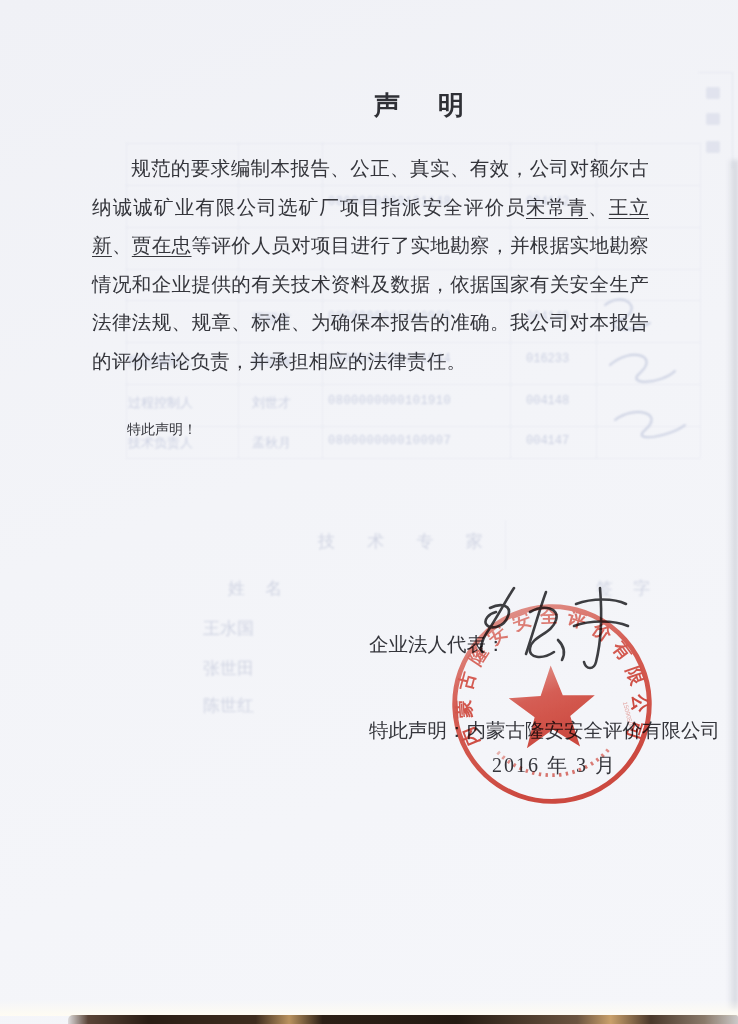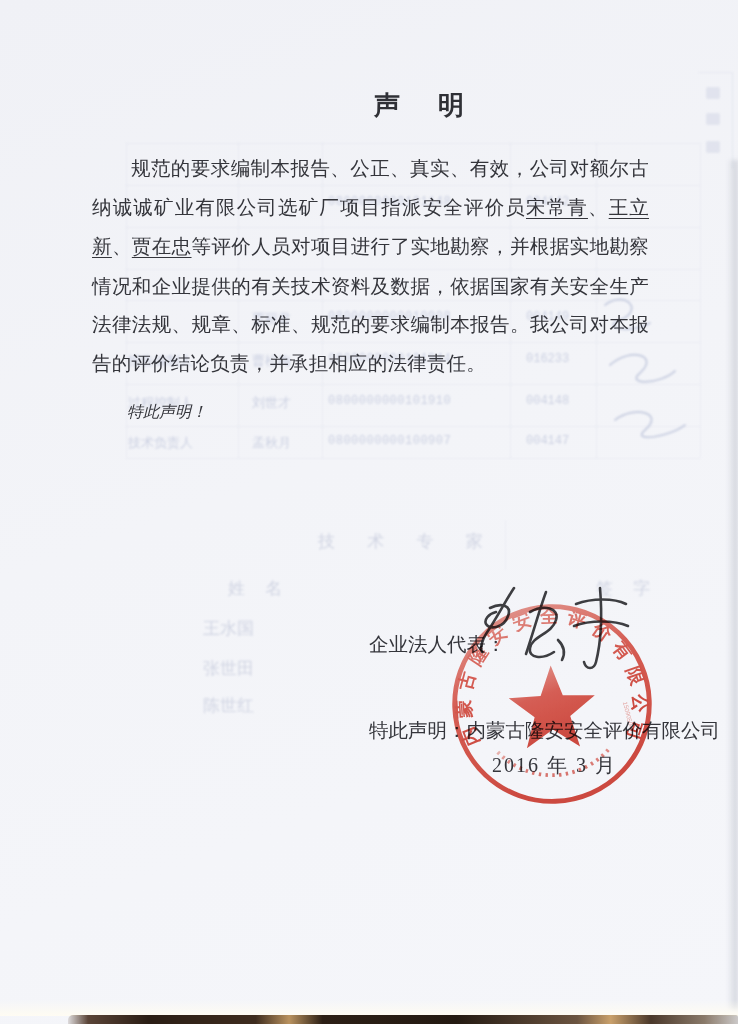--- a/index.html
+++ b/index.html
@@ -18,22 +18,22 @@
   .g-cert{left:200px;width:196px;letter-spacing:.5px;font-family:"Liberation Mono","DejaVu Sans Mono",monospace;font-size:12px;}
   .g-num{left:398px;width:76px;font-family:"Liberation Mono","DejaVu Sans Mono",monospace;font-size:12px;}
   .g-txt{position:absolute;color:rgba(115,128,170,.5);font-size:17px;white-space:nowrap;}
   
   .title{position:absolute;left:330px;top:88px;font-size:26px;font-weight:bold;letter-spacing:6px;color:#2f3036;margin-left:44px;}
   .para{
     position:absolute;left:92px;top:150px;width:557px;
     font-size:19.5px;line-height:38.6px;text-align:justify;letter-spacing:.2px;
     text-indent:2em;color:#34353b;
   }
-  .uline{text-decoration:underline;text-underline-offset:4px;text-decoration-thickness:1px;font-family:Liberation Mono, monospace;}
-  .closing{position:absolute;left:127px;top:402px;font-size:16px;color:#34353b;font-style:italic;}
+  .uline{text-decoration:underline;text-underline-offset:4px;text-decoration-thickness:1px;}
+  .closing{position:absolute;left:127px;top:421px;font-size:14px;color:#34353b;}
   .f-line{position:absolute;font-size:19.5px;color:#34353b;white-space:nowrap;margin-left:24px;}
   .legal{left:345px;top:631px;}
   .unit{left:345px;top:717px;}
   .date{left:468px;top:752px;font-size:20px;letter-spacing:2px;}
   
   .sig{position:absolute;left:468px;top:582px;width:170px;height:95px;mix-blend-mode:multiply;opacity:.9;}
   .seal{position:absolute;left:446px;top:597px;width:212px;height:214px;mix-blend-mode:multiply;opacity:.92;transform:rotate(-2deg);}
   
   .right-shadow{position:absolute;right:0;top:160px;bottom:14px;width:11px;
     background:linear-gradient(to left,rgba(148,152,168,.38),rgba(148,152,168,0));filter:blur(2px);}
@@ -116,21 +116,21 @@
 
     <div class="g-box">
       <i style="top:14px"></i>
         <i style="top:40px"></i>
         <i style="top:68px"></i>
     </div>
   </div>
 
   <div class="title">声　明</div>
 
-  <div class="para"><span>规范的要求编制本报告、公正、真实、有效，公司对额尔古纳诚诚矿业有限公司选矿厂项目指派安全评价员</span><span class="uline">宋常青</span><span>、</span><span class="uline">王立新</span><span>、</span><span class="uline">贾在忠</span><span>等评价人员对项目进行了实地勘察，并根据实地勘察情况和企业提供的有关技术资料及数据，依据国家有关安全生产法律法规、规章、标准、规范的要求编制本报告。我公司对本报告的评价结论负责，并承担相应的法律责任。</span></div>
+  <div class="para"><span>规范的要求编制本报告、公正、真实、有效，公司对额尔古纳诚诚矿业有限公司选矿厂项目指派安全评价员</span><span class="uline">宋常青</span><span>、</span><span class="uline">王立新</span><span>、</span><span class="uline">贾在忠</span><span>等评价人员对项目进行了实地勘察，并根据实地勘察情况和企业提供的有关技术资料及数据，依据国家有关安全生产法律法规、规章、标准、为确保本报告的准确。我公司对本报告的评价结论负责，并承担相应的法律责任。</span></div>
 
   <div class="closing">特此声明！</div>
 
   <div class="f-line legal">企业法人代表：</div>
   <div class="f-line unit"><span>特此声明：</span><span>内蒙古隆安安全评价有限公司</span></div>
   <div class="f-line date">2016 年 3 月</div>
 
   <svg class="sig" viewBox="0 0 170 95">
     <g fill="none" stroke="#2b2b2e" stroke-width="2.6" stroke-linecap="round" stroke-linejoin="round">
       <path d="M 46 6 C 38 18 30 34 18 52 C 14 58 12 66 14 70"></path>

